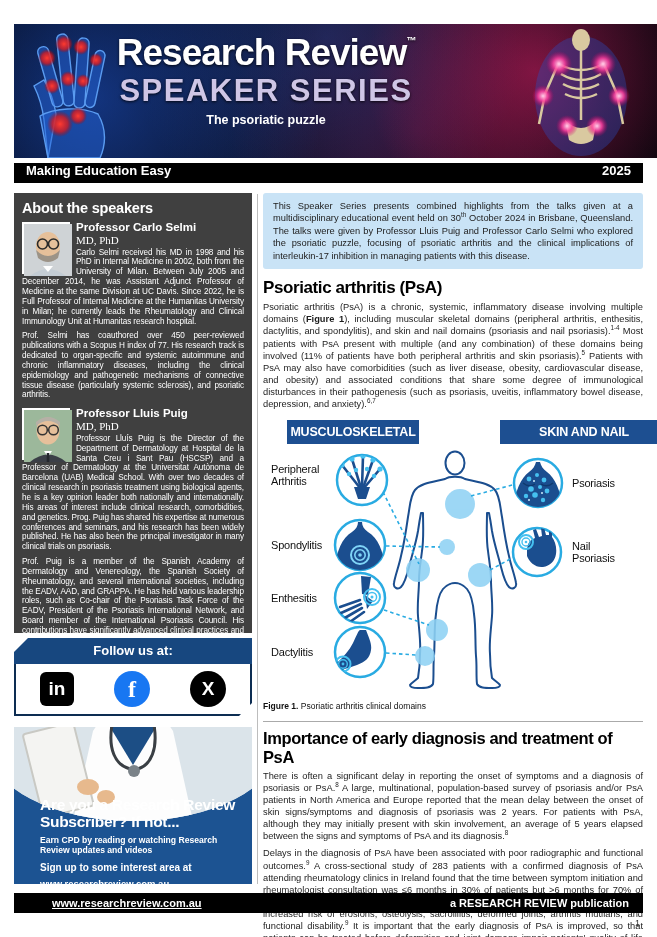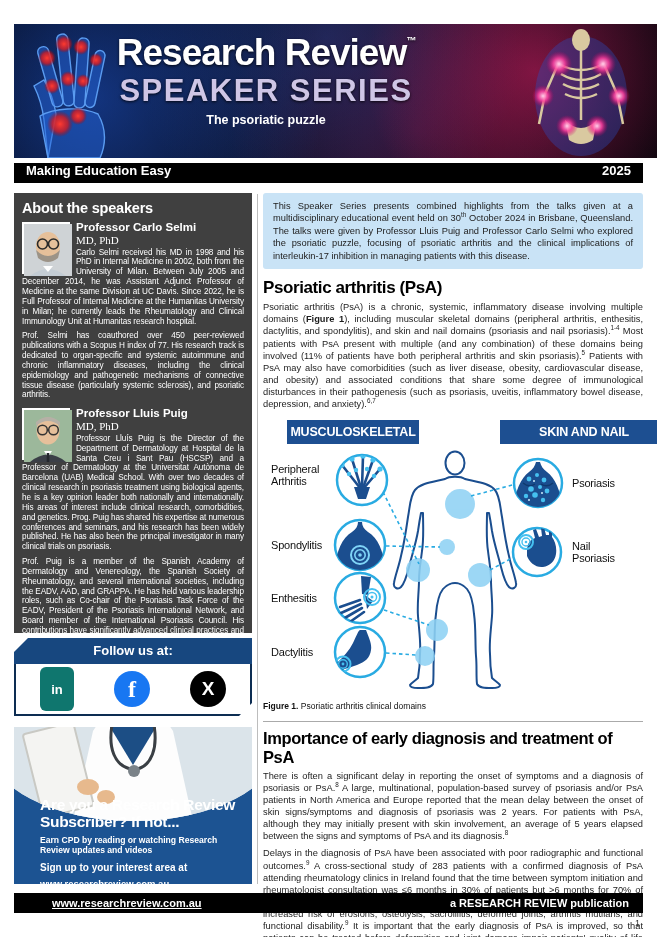--- a/index.html
+++ b/index.html
@@ -49,21 +49,21 @@
   .follow-box { position:absolute; top:445px; left:0; width:238px; }
   .follow-header {
     background:#17477f; color:#fff; font-size:13px; font-weight:bold; text-align:center;
     padding:5px 0 6px; clip-path:polygon(14px 0,100% 0,100% 100%,0 100%,0 14px);
   }
   .follow-body {
     background:#fff; border:2px solid #0d2d52; border-top:none; height:52px;
     display:flex; align-items:center; justify-content:center; gap:40px;
     clip-path:polygon(0 0,100% 0,100% calc(100% - 13px),calc(100% - 13px) 100%,0 100%);
   }
-  .icon-linkedin { width:34px; height:44px; background:#0f766e; border-radius:6px; color:#fff; font-weight:bold; font-size:13px; display:flex; align-items:center; justify-content:center; }
+  .icon-linkedin { width:34px; height:34px; background:#000000; border-radius:6px; color:#fff; font-weight:bold; font-size:19px; display:flex; align-items:center; justify-content:center; }
   .icon-fb { width:36px; height:36px; background:#1877f2; border-radius:50%; color:#fff; font-weight:bold; font-size:24px; display:flex; align-items:center; justify-content:center; font-family:"Liberation Serif",serif; }
   .icon-x { width:36px; height:36px; background:#000; border-radius:50%; color:#fff; font-weight:900; font-size:19px; display:flex; align-items:center; justify-content:center; }
   
   .sub-card { position:absolute; top:534px; left:0; width:238px; height:157px; background:#1c5392; overflow:hidden; }
   .doc-oval { position:absolute; top:-58px; left:-26px; width:290px; height:152px; border-radius:50%; overflow:hidden; background:#dde6ec; }
   .sub-text { position:absolute; left:26px; top:70px; right:8px; color:#fff; }
   .sub-head { font-size:15.5px; font-weight:bold; line-height:1.08; letter-spacing:-0.3px; }
   .sub-line1 { font-size:8.6px; font-weight:bold; line-height:1.15; margin-top:6px; width:200px; }
   .sub-line2 { font-size:10px; font-weight:bold; margin-top:6px; }
   .sub-link { font-size:9.5px; font-weight:bold; text-decoration:underline; color:#fff; display:inline-block; margin-top:1px; }
@@ -250,21 +250,21 @@
           <ellipse cx="100" cy="118" rx="11" ry="8" fill="#e7b98d"></ellipse>
           <ellipse cx="118" cy="128" rx="9" ry="7" fill="#e7b98d"></ellipse>
         </svg>
       </div>
       <div class="sub-text">
         <div class="sub-head">
           <span>Are you a Research Review</span><br>
           <span>Subscriber? If not...</span>
         </div>
         <div class="sub-line1">Earn CPD by reading or watching Research Review updates and videos</div>
-        <div class="sub-line2">Sign up to your interest area at</div>
+        <div class="sub-line2">Sign up to some interest area at</div>
         <a class="sub-link" href="#">www.researchreview.com.au</a>
       </div>
     </div>
   </div>
 
   <div class="right-col">
 
     <div class="intro-box">
       <span>This Speaker Series presents combined highlights from the talks given at a multidisciplinary educational event held on 30</span><span class="sup">th</span><span> October 2024 in Brisbane, Queensland. The talks were given by Professor Lluis Puig and Professor Carlo Selmi who explored the psoriatic puzzle, focusing of psoriatic arthritis and the clinical implications of interleukin-17 inhibition in managing patients with this disease.</span>
     </div>

